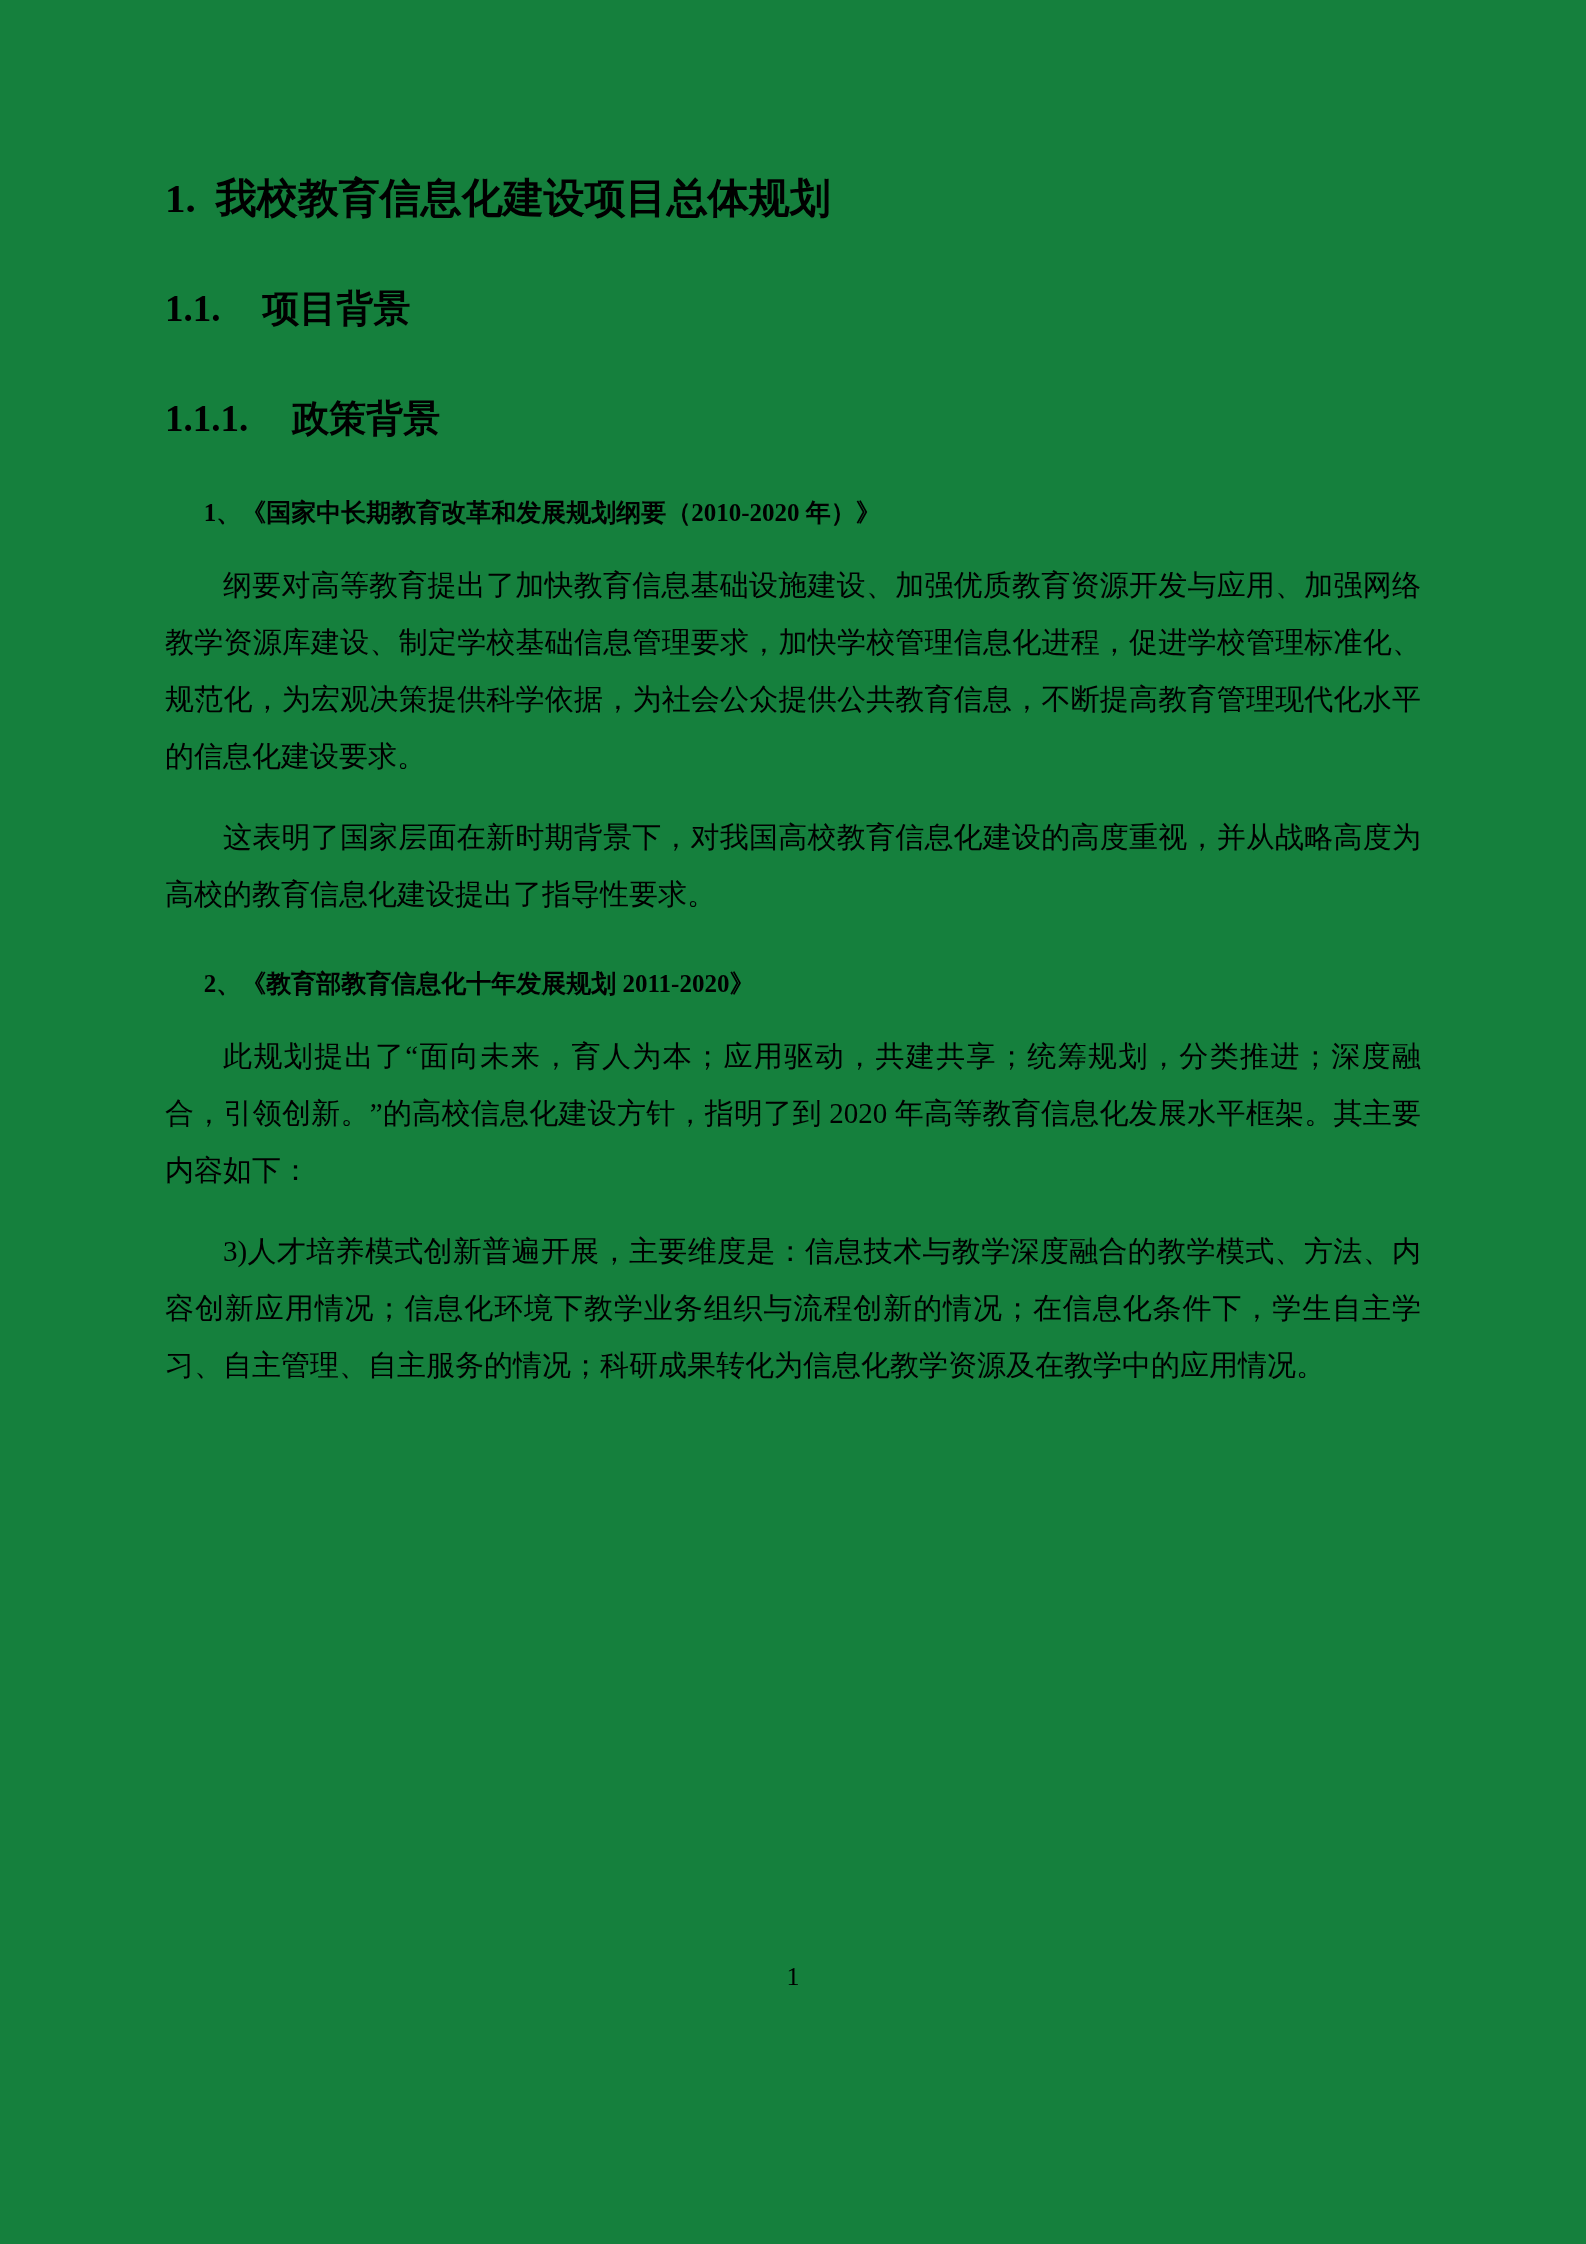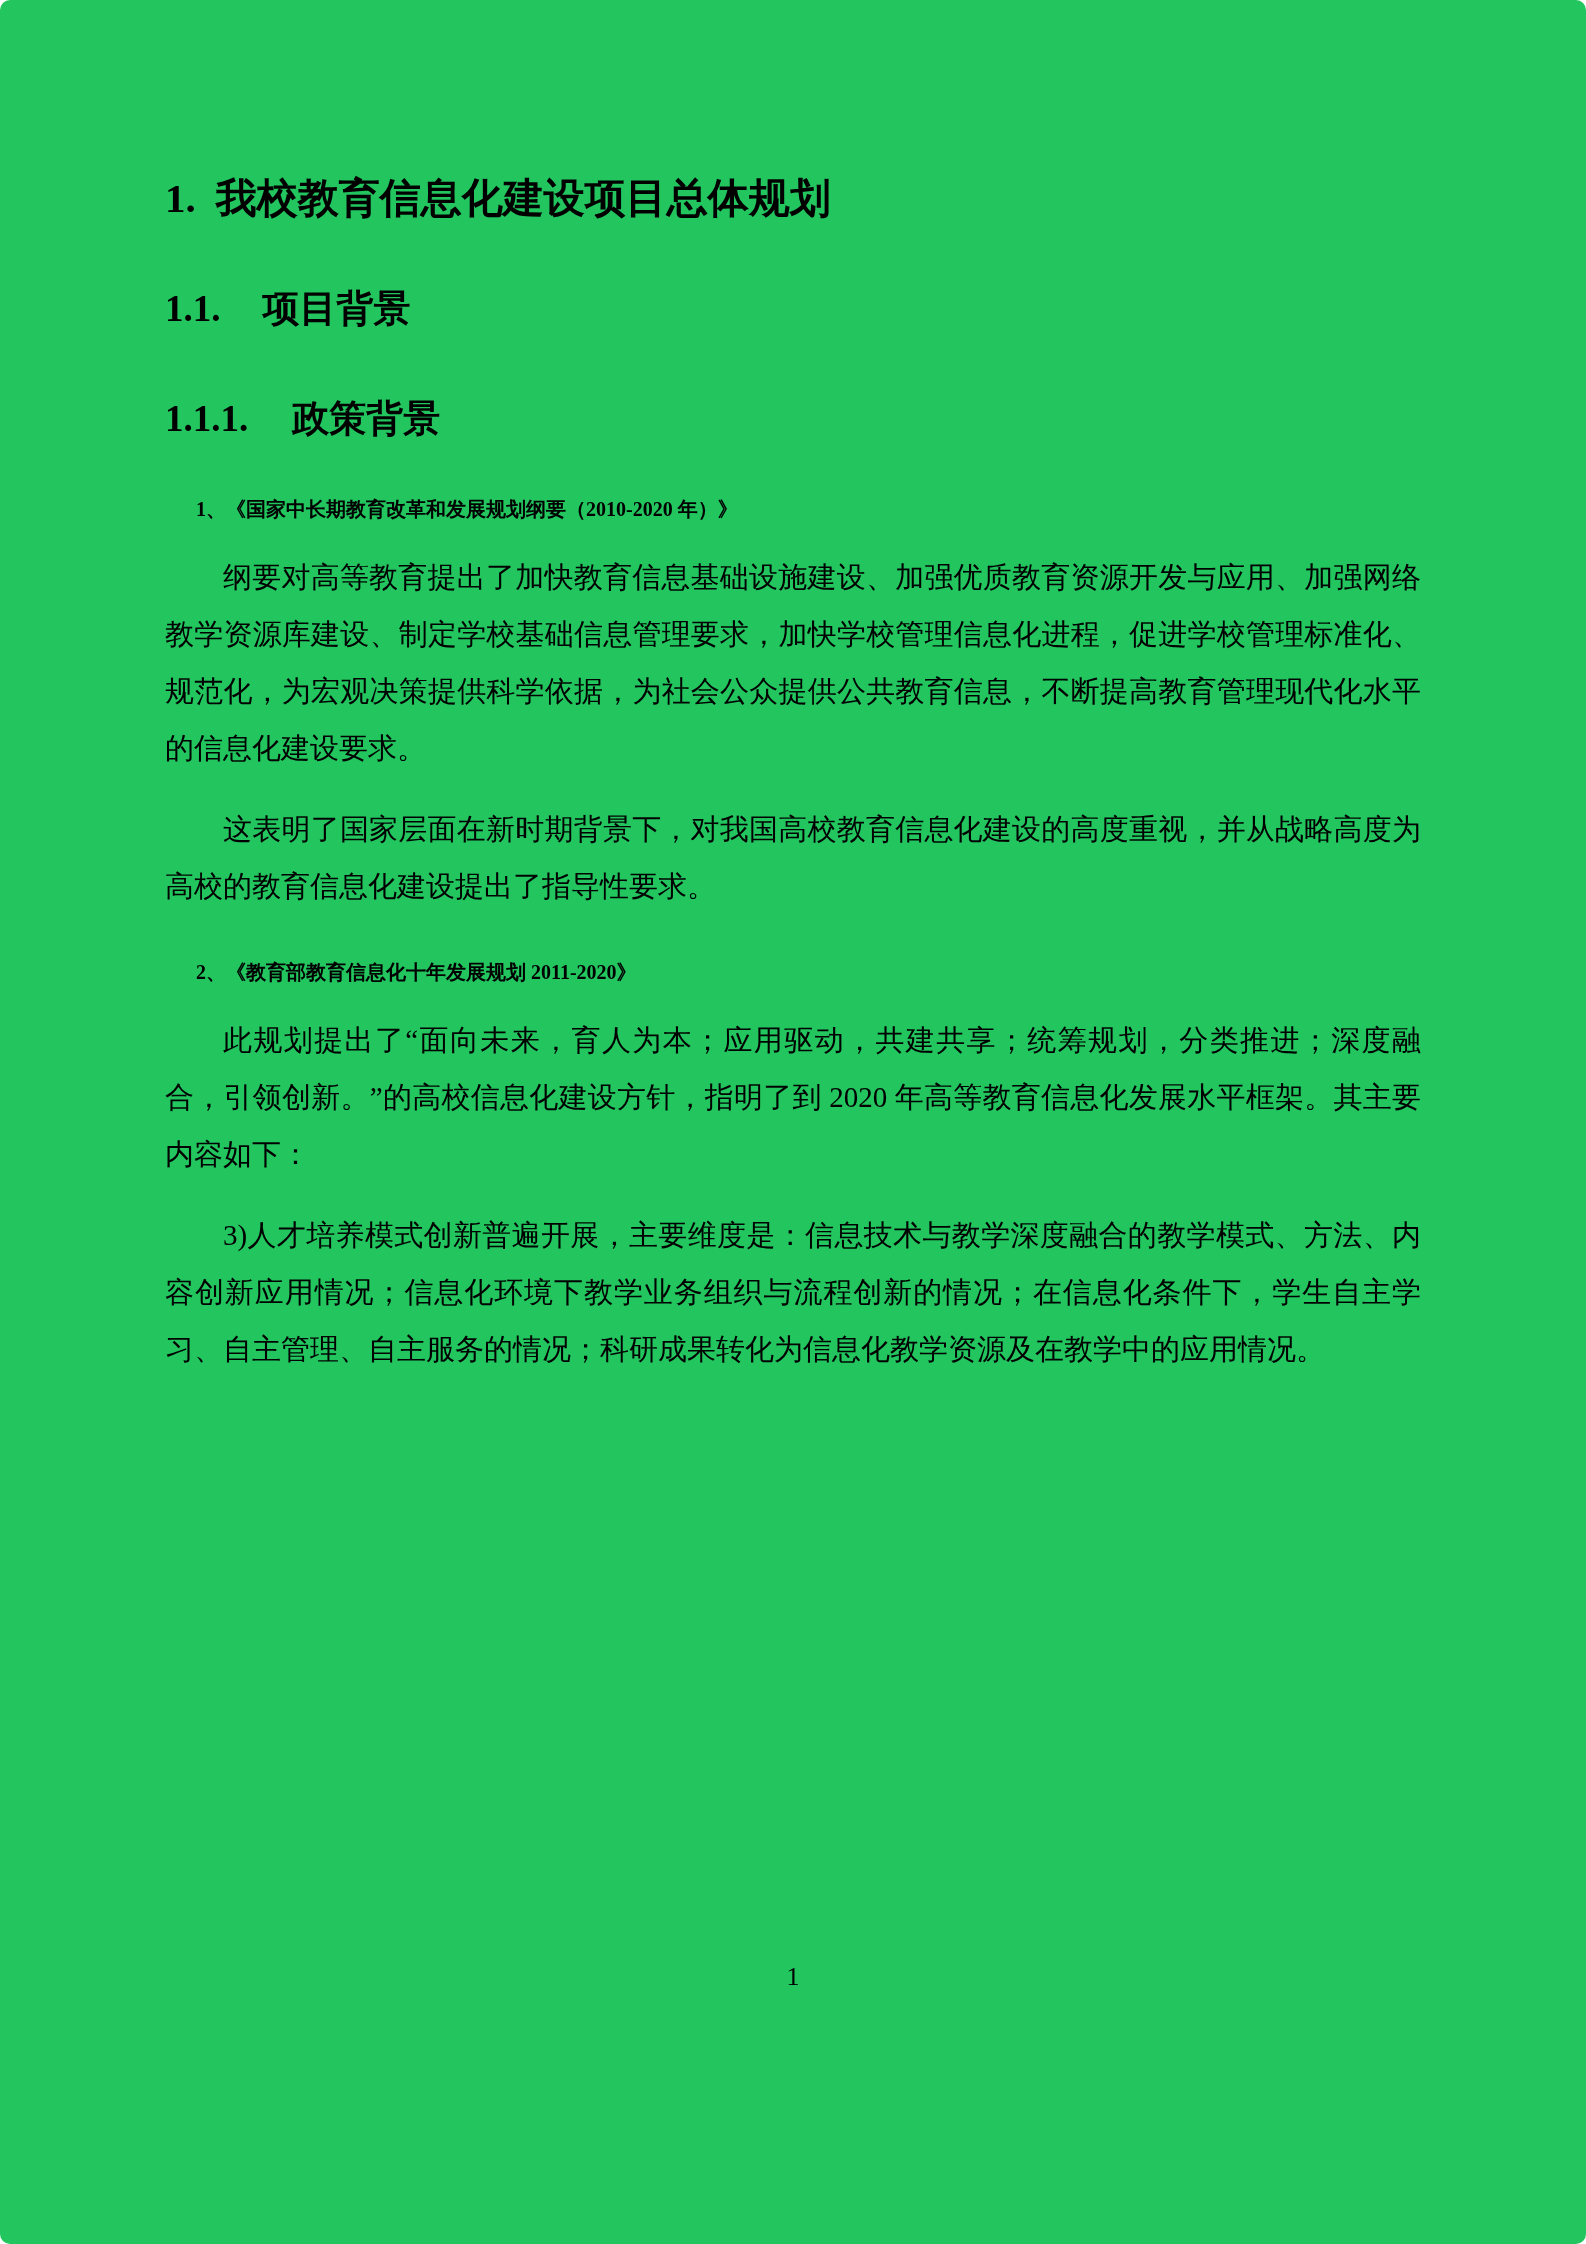--- a/index.html
+++ b/index.html
@@ -5,28 +5,27 @@
   html, body {
     margin: 0;
     padding: 0;
     background: #ffffff;
   }
   .page {
     position: relative;
     width: 1586px;
     height: 2244px;
     margin: 0 auto;
-    background: #22c55e;
+    background: #15803d;
     box-sizing: border-box;
     padding: 172px 165px 0 165px;
     display: flex;
     flex-direction: column;
     font-family: "Liberation Serif", "DejaVu Serif", serif;
     color: #000000;
-    border-radius: 10px;
   }
   .h1 {
     font-size: 41px;
     font-weight: bold;
     line-height: 1.3;
     margin: 0;
   }
   .h1 .h-num { margin-right: 20px; }
   .h2 {
     font-size: 37px;
@@ -36,21 +35,21 @@
   }
   .h2 .h-num { margin-right: 42px; }
   .h3 {
     font-size: 37px;
     font-weight: bold;
     line-height: 1.3;
     margin: 62px 0 8px 0;
   }
   .h3 .h-num { margin-right: 44px; }
   .subheading {
-    font-size: 20px;
+    font-size: 25px;
     font-weight: bold;
     line-height: 1.6;
     text-indent: 1.55em;
     margin: 42px 0 0 0;
   }
   .body-par {
     font-size: 29px;
     line-height: 1.96;
     text-align: justify;
     text-indent: 2em;

